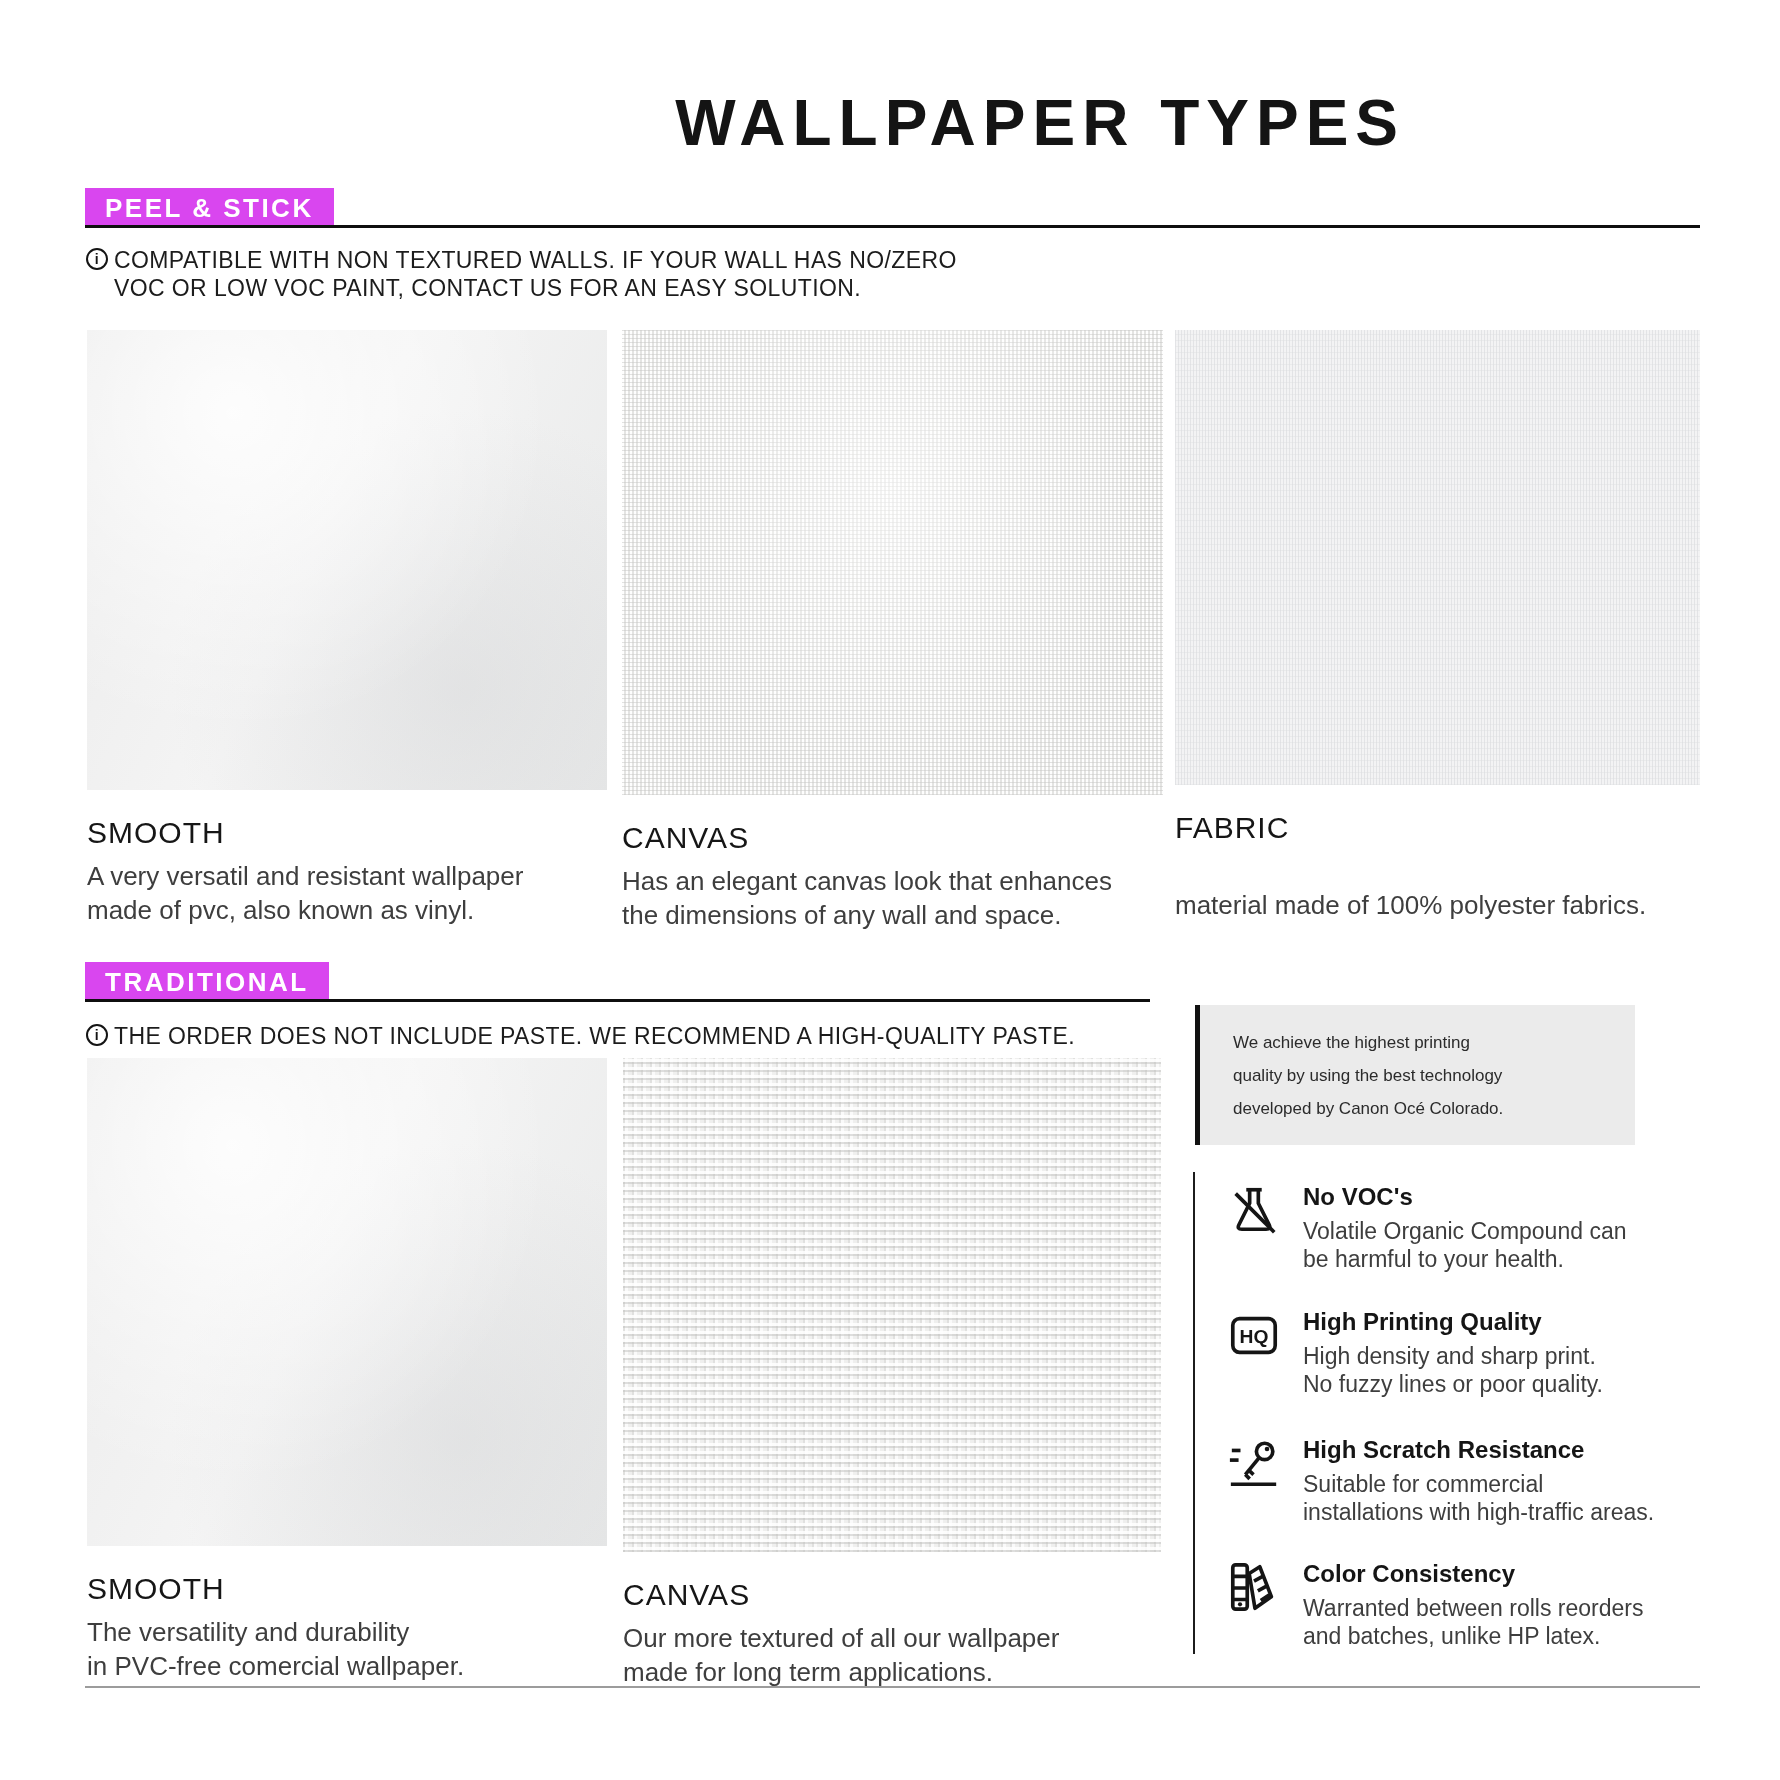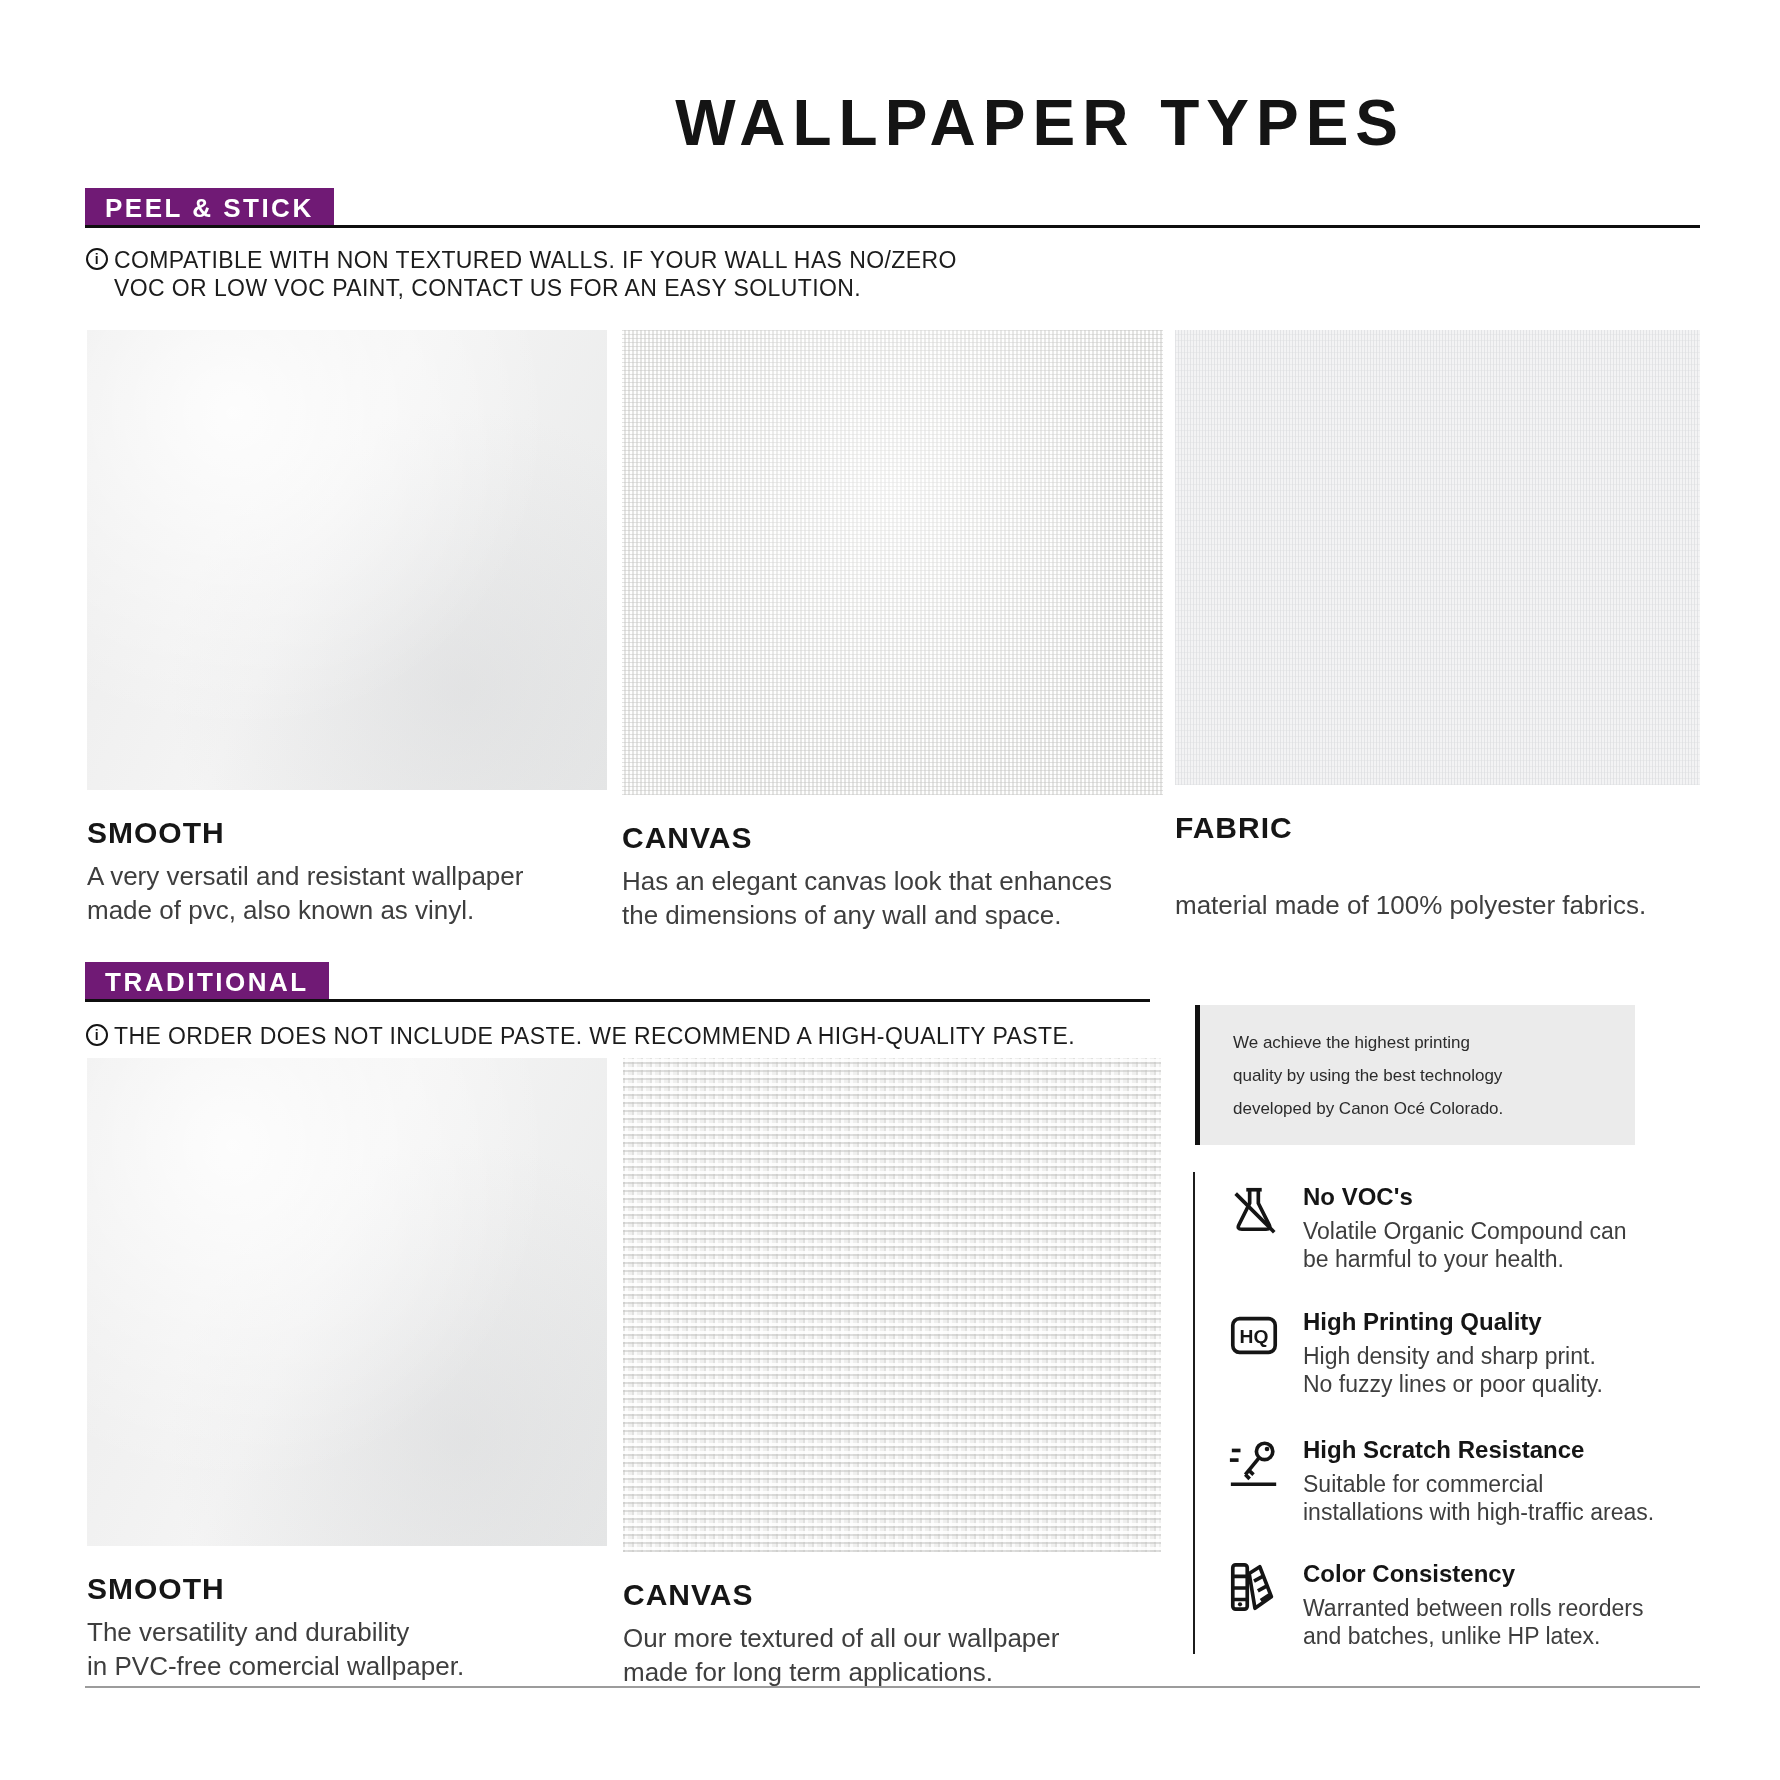--- a/index.html
+++ b/index.html
@@ -7,42 +7,42 @@
     position:relative;width:1780px;height:1780px;background:#ffffff;
     font-family:"Liberation Sans", sans-serif;color:#1a1a1a;overflow:hidden;
   }
   
   .main-title{
     position:absolute;left:85px;top:86px;width:1320px;text-align:right;
     font-size:64px;font-weight:700;letter-spacing:7px;color:#141414;white-space:nowrap;
   }
   
   .section-tag{
-    position:absolute;height:40px;line-height:40px;background:#701a75;color:#ffffff;
+    position:absolute;height:40px;line-height:40px;background:#d946ef;color:#ffffff;
     padding:0 20px;font-size:26px;font-weight:700;letter-spacing:2.5px;white-space:nowrap;
   }
   .tag-peel{left:85px;top:188px;}
   .tag-trad{left:85px;top:962px;}
   .rule{position:absolute;background:#0f0f0f;height:3px;}
   .rule-peel{left:85px;top:225px;width:1615px;}
   .rule-trad{left:85px;top:999px;width:1065px;}
   .rule-bottom{left:85px;top:1686px;width:1615px;height:2px;background:#9c9c9c;}
   
   .note{position:absolute;font-size:23px;letter-spacing:.4px;color:#1c1c1c;line-height:28px;}
   .note-peel{left:86px;top:246px;}
   .note-trad{left:86px;top:1022px;}
   .note-row{display:flex;align-items:flex-start;}
   .info-icon{flex:none;width:18px;height:18px;border:2px solid #141414;border-radius:50%;
     display:inline-flex;align-items:center;justify-content:center;
     font-size:14px;font-weight:700;margin:2px 6px 0 0;color:#141414;}
   .note-indent{padding-left:28px;}
   
   .col{position:absolute;}
   .swatch{width:100%;}
-  .col h3{margin:26px 0 9px 0;font-size:30px;font-weight:700;letter-spacing:1px;color:#161616;}
+  .col h3{margin:26px 0 9px 0;font-size:30px;font-weight:400;letter-spacing:1px;color:#161616;}
   .col p{margin:0;font-size:26px;line-height:34px;color:#3e3e3e;}
   .c1{left:87px;top:330px;width:520px;}
   .c2{left:622px;top:330px;width:541px;}
   .c3{left:1175px;top:330px;width:525px;}
   .c4{left:87px;top:1058px;width:520px;}
   .c5{left:623px;top:1058px;width:538px;}
   .h460{height:460px;} .h465{height:465px;} .h455{height:455px;}
   .h488{height:488px;} .h494{height:494px;}
   
   .tex-smooth{

